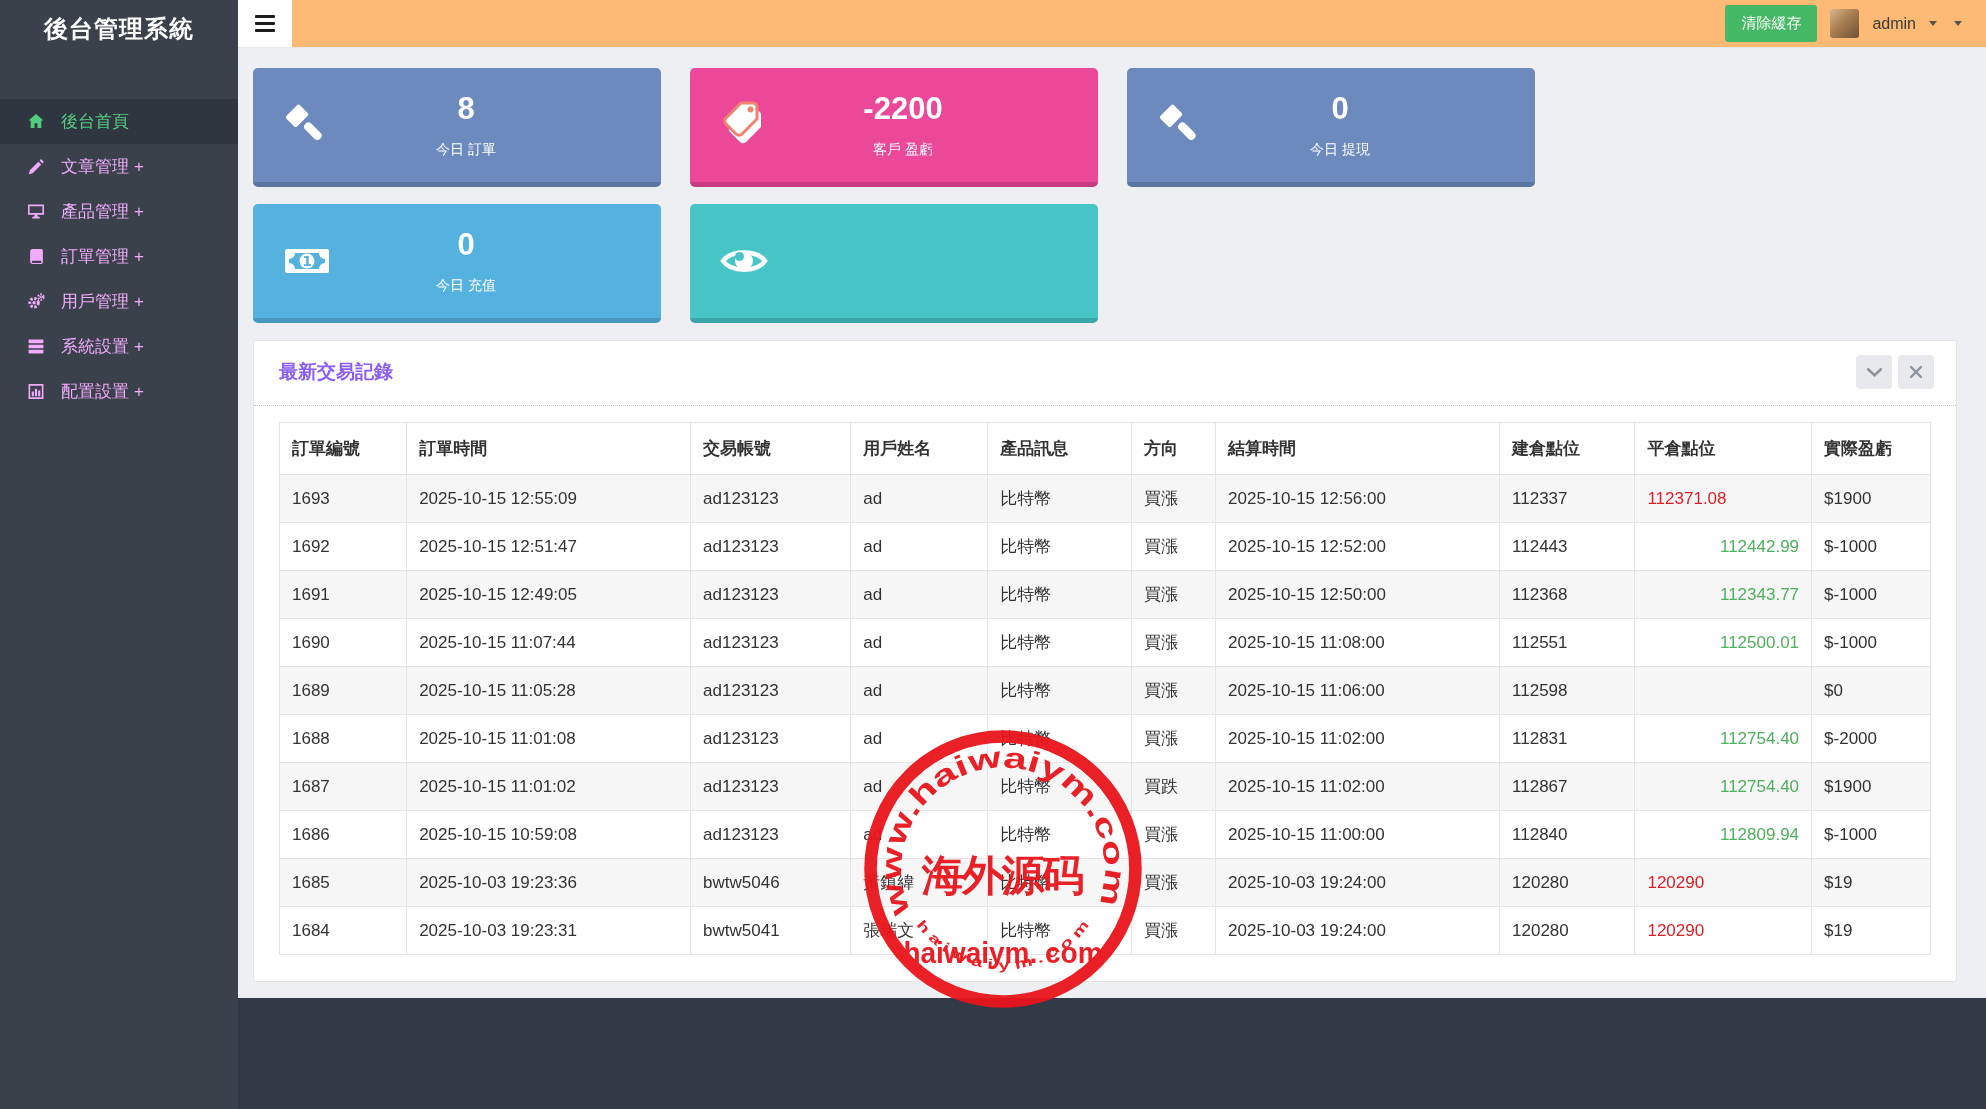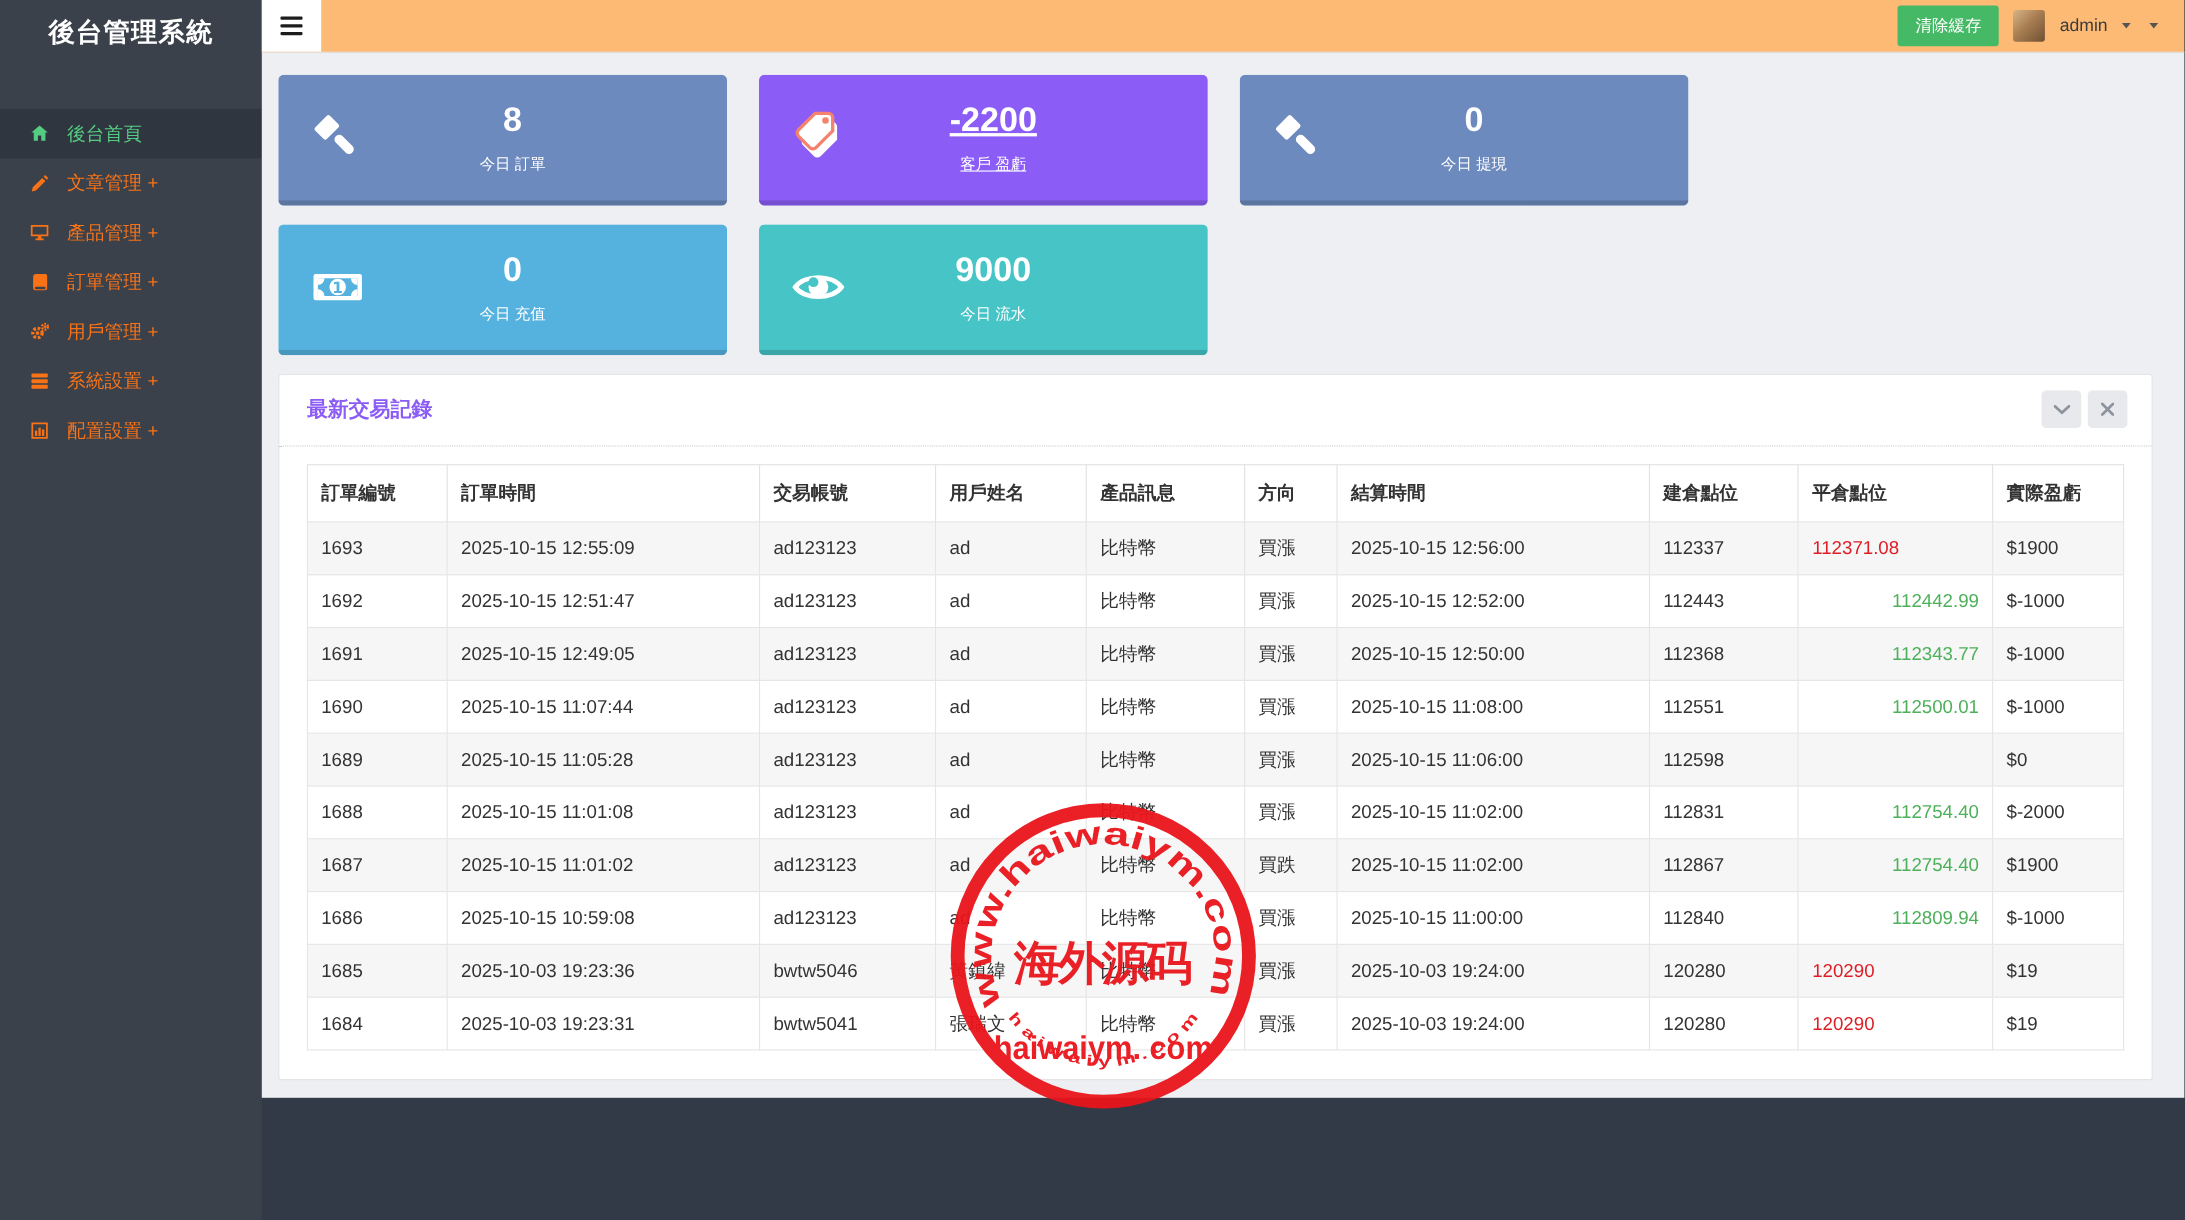--- a/index.html
+++ b/index.html
@@ -10,21 +10,21 @@
     -webkit-font-smoothing:antialiased;
   }
   .app{display:flex;width:100%;height:100%;}
 
   
   .sidebar{width:238px;min-width:238px;height:1109px;background:#3a414b;}
   .side-title{height:57px;display:flex;align-items:center;justify-content:center;
     color:#fff;font-size:24px;font-weight:bold;letter-spacing:1px;}
   .side-menu{margin-top:42px;}
   .side-item{height:45px;display:flex;align-items:center;padding-left:25px;
-    color:#f97316;font-size:17px;cursor:pointer;}
+    color:#f0abfc;font-size:17px;cursor:pointer;}
   .side-item.active{background:#30363f;color:#54cc82;}
   .s-icon{width:22px;margin-right:14px;display:inline-flex;align-items:center;justify-content:center;}
   .s-icon svg{fill:currentColor;stroke:none;}
   .s-plus{margin-left:5px;}
 
   
   .main{flex:1;display:flex;flex-direction:column;}
   .navbar{height:47px;background:#fdba74;display:flex;align-items:center;border-bottom:1px solid #e7e7e7;}
   .burger{width:54px;height:47px;display:flex;flex-direction:column;align-items:center;justify-content:center;
     gap:4px;background:#fff;border:none;cursor:pointer;}
@@ -184,21 +184,21 @@
                     <rect x="14" y="3" width="19" height="15" rx="2"></rect>
                     <rect x="19.5" y="22" width="8.5" height="21" rx="4"></rect>
                   </g>
                 </svg>
               </span>
               <div class="card-text">
                 <div class="card-value">8</div>
                 <div class="card-label">今日 訂單</div>
               </div>
             </div>
-            <div class="card" style="background: #8b5cf6; text-decoration: underline;">
+            <div class="card" style="background: #ec4899;">
               <span class="card-icon">
                 <svg width="48" height="48" viewBox="0 0 48 48">
                   <path d="M25 10h12a4 4 0 0 1 4 4v12L26 41a4.2 4.2 0 0 1-6 0L10 31a4.2 4.2 0 0 1 0-6z" fill="#fff"></path>
                   <path d="M21 2h12a4 4 0 0 1 4 4v12L22 33a4.2 4.2 0 0 1-6 0L6 23a4.2 4.2 0 0 1 0-6z" fill="#fff" stroke="#f4826e" stroke-width="3"></path>
                   <circle cx="30.5" cy="8.5" r="3" fill="#f4826e"></circle>
                 </svg>
               </span>
               <div class="card-text">
                 <div class="card-value">-2200</div>
                 <div class="card-label">客戶 盈虧</div>
@@ -236,24 +236,20 @@
               </div>
             </div>
             <div class="card" style="background: rgb(70, 196, 198);">
               <span class="card-icon">
                 <svg width="48" height="48" viewBox="0 0 48 48">
                   <path d="M3 24C11 12.5 37 12.5 45 24 37 35.5 11 35.5 3 24z" fill="none" stroke="#fff" stroke-width="4.5"></path>
                   <circle cx="24" cy="24" r="9" fill="#fff"></circle>
                   <circle cx="19.5" cy="19.5" r="4.5" fill="#46c4c6"></circle>
                 </svg>
               </span>
-              <div class="card-text">
-                <div class="card-value">9000</div>
-                <div class="card-label">今日 流水</div>
-              </div>
             </div>
           </div>
         </div>
 
       <section class="panel">
         <div class="panel-head">
           <span class="panel-title">最新交易記錄</span>
           <span class="panel-tools">
             <button class="tool-btn">
               <svg width="15" height="9" viewBox="0 0 14 8">

